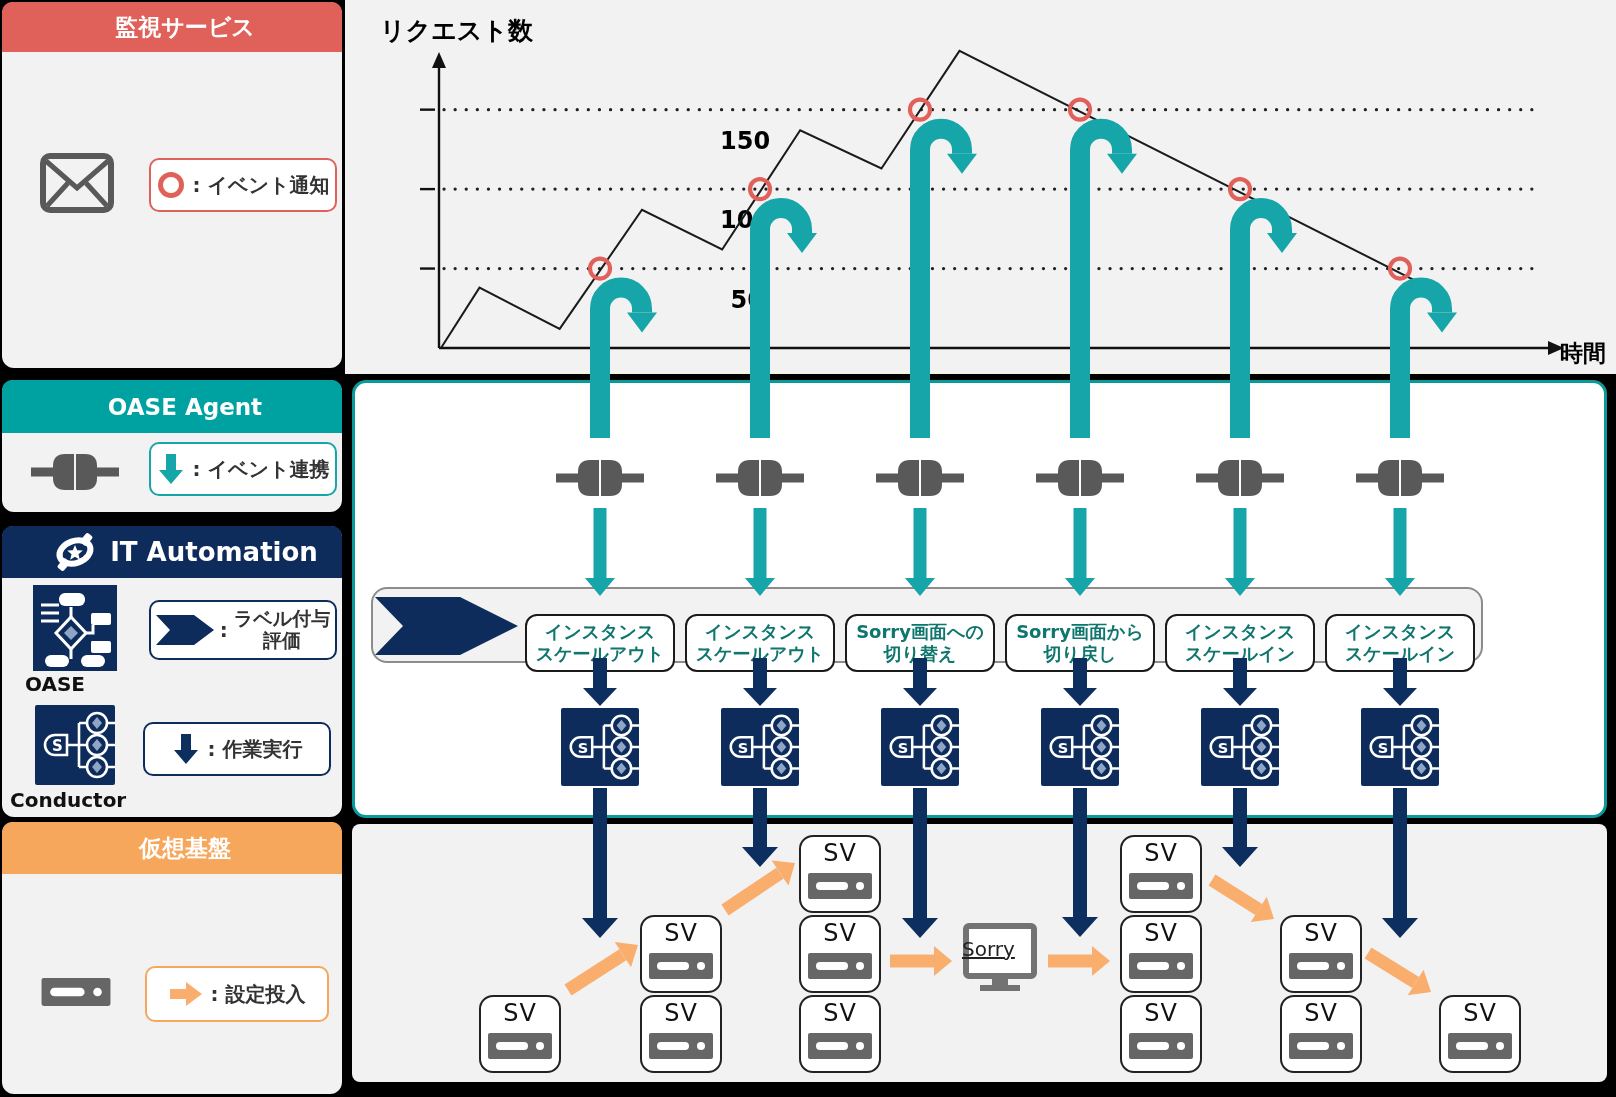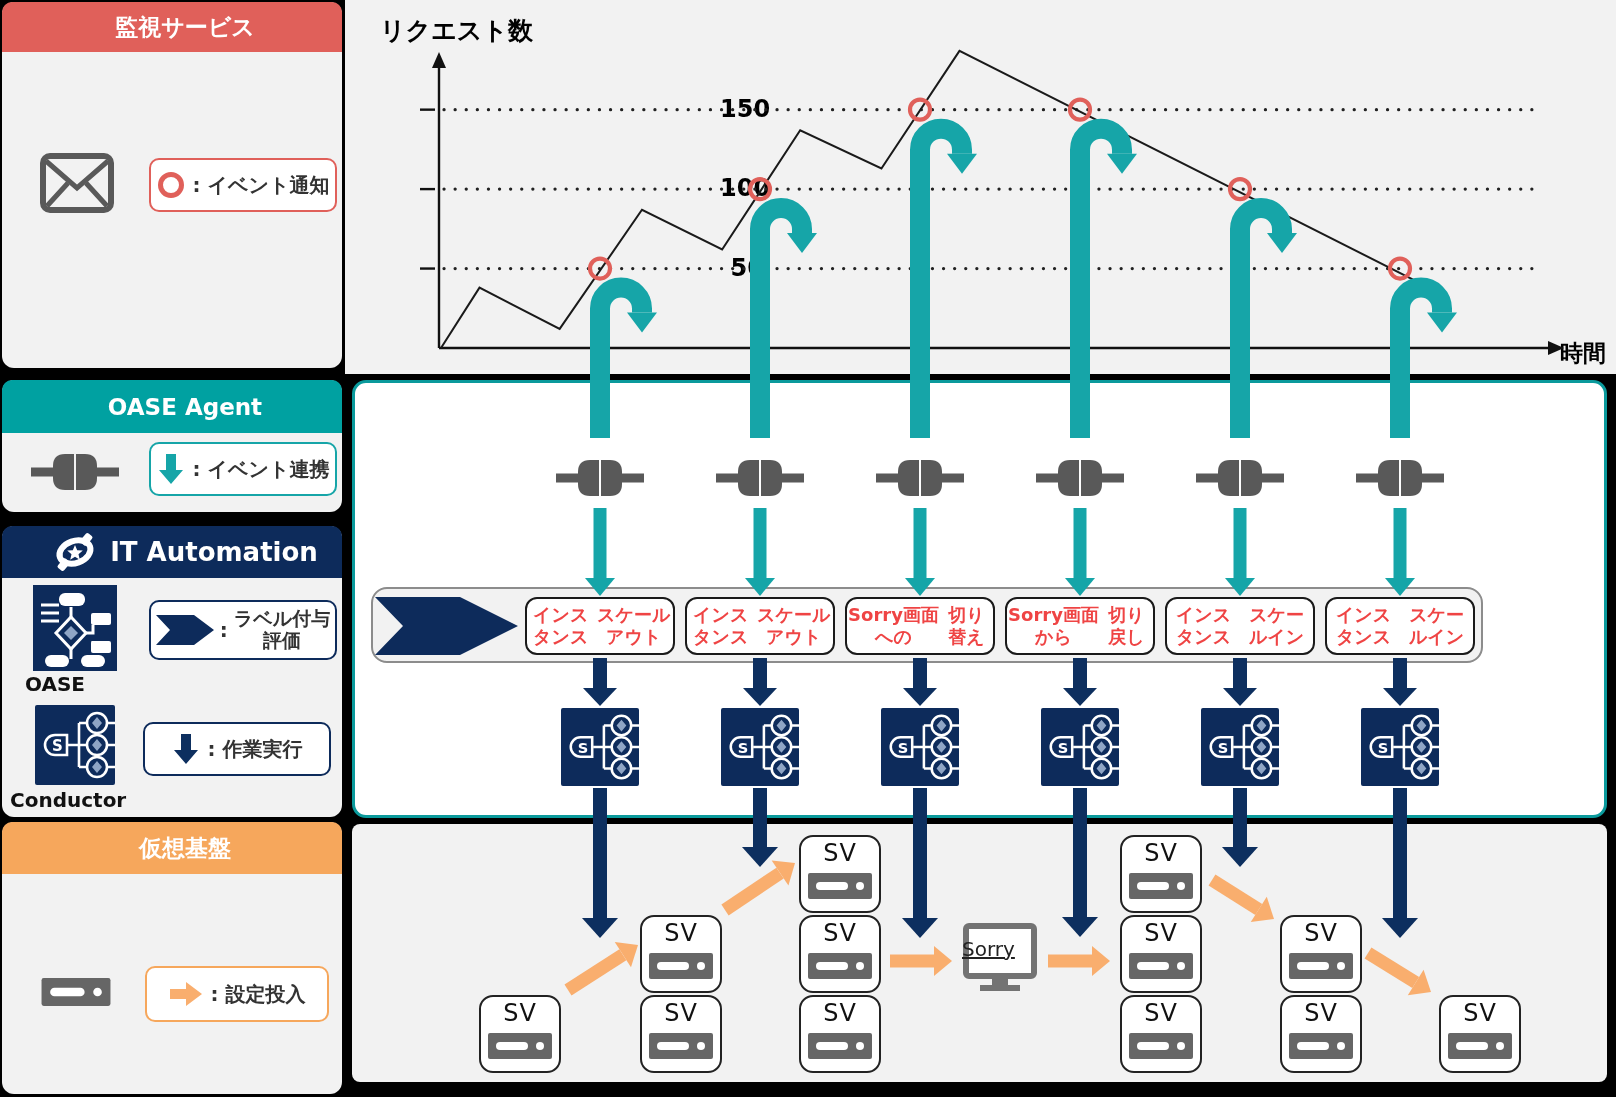--- a/index.html
+++ b/index.html
@@ -4,28 +4,28 @@
 <style>
   html,body{margin:0;padding:0;background:#000;}
   #canvas{position:relative;width:1616px;height:1097px;background:#000;overflow:hidden;
           font-family:"DejaVu Sans","Liberation Sans",sans-serif;}
   .panel{position:absolute;background:#f2f2f2;border-radius:12px;}
   .phead{position:absolute;left:0;right:0;top:0;display:flex;align-items:center;justify-content:center;
          gap:12px;color:#fff;font-weight:bold;font-size:23px;border-radius:10px 10px 0 0;padding-left:26px;}
   .legend{position:absolute;background:#fff;border-radius:10px;display:flex;align-items:center;
           justify-content:center;gap:8px;font-weight:bold;font-size:20px;color:#333;}
   .caption{position:absolute;font-weight:bold;font-size:20px;color:#111;text-align:left;}
-  .ytick{position:absolute;width:44px;text-align:right;font-weight:bold;font-size:24px;color:#000;}
+  .ytick{position:absolute;width:44px;text-align:right;font-weight:bold;font-size:24px;color:#000;margin-top:32px;}
   .charttitle{position:absolute;font-weight:bold;font-size:25px;color:#000;}
   .xlabel{position:absolute;font-weight:bold;font-size:23px;color:#000;}
   .flowbar{position:absolute;left:371px;top:587px;width:1112px;height:76px;background:#f2f2f2;
            border:2px solid #8c8c8c;border-radius:16px;box-sizing:border-box;}
-  .step{position:absolute;top:597px;width:150px;height:58px;background:#fff;border:2px solid #1a1a1a;
-        border-radius:12px;box-sizing:border-box;display:flex;flex-direction:row;align-items:center;
-        justify-content:center;font-weight:bold;font-size:18px;line-height:1.22;color:#ef4444;text-align:center;}
+  .step{position:absolute;top:614px;width:150px;height:58px;background:#fff;border:2px solid #1a1a1a;
+        border-radius:12px;box-sizing:border-box;display:flex;flex-direction:column;align-items:center;
+        justify-content:center;font-weight:bold;font-size:18px;line-height:1.22;color:#0f766e;text-align:center;}
   .sv{position:absolute;width:82px;height:78px;background:#fff;border:2px solid #222;border-radius:14px;
       box-sizing:border-box;display:flex;flex-direction:column;align-items:center;justify-content:space-between;
       padding:4px 0 8px 0;}
   .sv .svlabel{font-size:24px;color:#111;font-weight:normal;letter-spacing:1px;line-height:1;}
   .sorrybox{position:absolute;width:76px;height:70px;}
   .sorrytext{position:absolute;left:0;top:14px;width:76px;text-align:left;font-size:20px;color:#222;text-decoration:underline;}
   #overlay{position:absolute;left:0;top:0;pointer-events:none;}
   .stacklines{display:flex;flex-direction:column;align-items:center;line-height:1.15;font-size:19px;}
 </style>
 </head>

